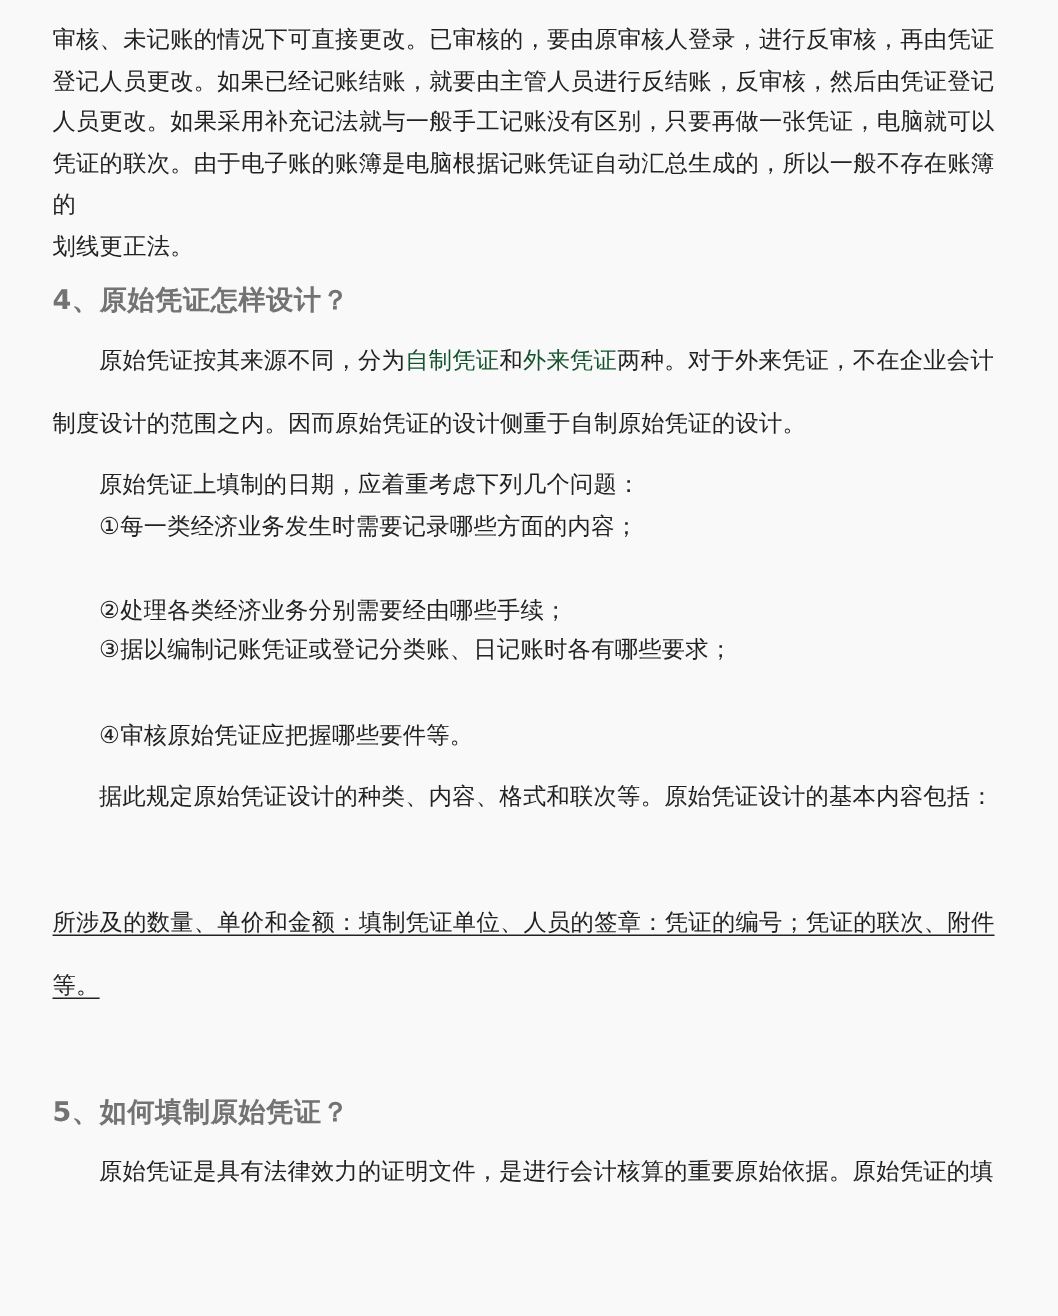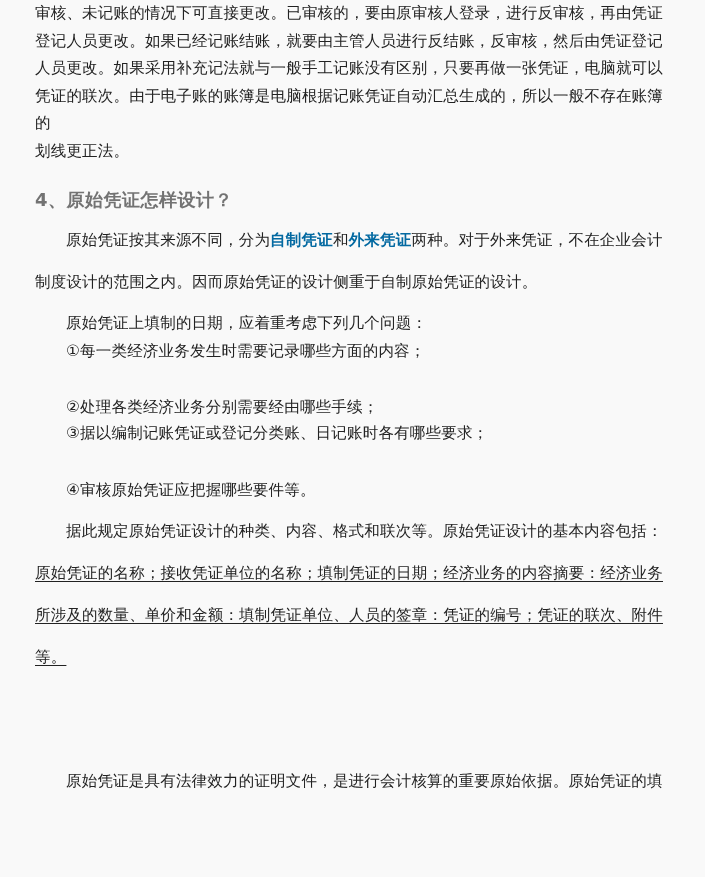--- a/index.html
+++ b/index.html
@@ -5,30 +5,30 @@
   html, body { margin: 0; padding: 0; }
   body {
     width: 705px; height: 877px; overflow: hidden;
     background: #f9f9f9;
     font-family: "DejaVu Sans", "Liberation Sans", sans-serif;
     color: #222;
     font-size: 15.5px;
   }
   .page { position: relative; padding: 0 30px 0 35px; }
   .p { margin: 0; letter-spacing: 0.2px; }
-  .top-para { line-height: 27.5px; }
+  .top-para { line-height: 27.5px; padding-top: 13px; }
   h2 {
     margin: 0; font-size: 18px; font-weight: bold; color: #737373;
     letter-spacing: 0.5px;
   }
   .h4 { position: absolute; top: 188px; left: 35px; }
   .h5 { position: absolute; top: 729px; left: 35px; }
   .abs { position: absolute; left: 35px; right: 28px; white-space: nowrap; }
   .indent { padding-left: 31px; }
-  .red { color: #0369a1; font-weight: bold; }
+  .red { color: #14532d; font-weight: normal; }
   .u { text-decoration: underline; text-underline-offset: 3px; }
 </style>
 </head>
 <body>
 
 <div class="page">
 
   <div class="top-para">
     <p class="p">审核、未记账的情况下可直接更改。已审核的，要由原审核人登录，进行反审核，再由凭证</p>
     <p class="p">登记人员更改。如果已经记账结账，就要由主管人员进行反结账，反审核，然后由凭证登记</p>
@@ -46,20 +46,20 @@
 
   <p class="p abs indent" style="top:313px">原始凭证上填制的日期，应着重考虑下列几个问题：</p>
 
   <p class="p abs indent" style="top:341px">①每一类经济业务发生时需要记录哪些方面的内容；</p>
   <p class="p abs indent" style="top:397px">②处理各类经济业务分别需要经由哪些手续；</p>
   <p class="p abs indent" style="top:423px">③据以编制记账凭证或登记分类账、日记账时各有哪些要求；</p>
   <p class="p abs indent" style="top:480px">④审核原始凭证应把握哪些要件等。</p>
 
   <p class="p abs indent" style="top:521px">据此规定原始凭证设计的种类、内容、格式和联次等。原始凭证设计的基本内容包括：</p>
 
-  <p class="p abs u" style="top:563px">原始凭证的名称；接收凭证单位的名称；填制凭证的日期；经济业务的内容摘要：经济业务</p>
   <p class="p abs u" style="top:605px">所涉及的数量、单价和金额：填制凭证单位、人员的签章：凭证的编号；凭证的联次、附件</p>
   <p class="p abs u" style="top:647px">等。</p>
 
+  <h2 class="h5">5、如何填制原始凭证？</h2>
 
   <p class="p abs indent" style="top:771px">原始凭证是具有法律效力的证明文件，是进行会计核算的重要原始依据。原始凭证的填</p>
 
 </div>
 
 </body></html>

